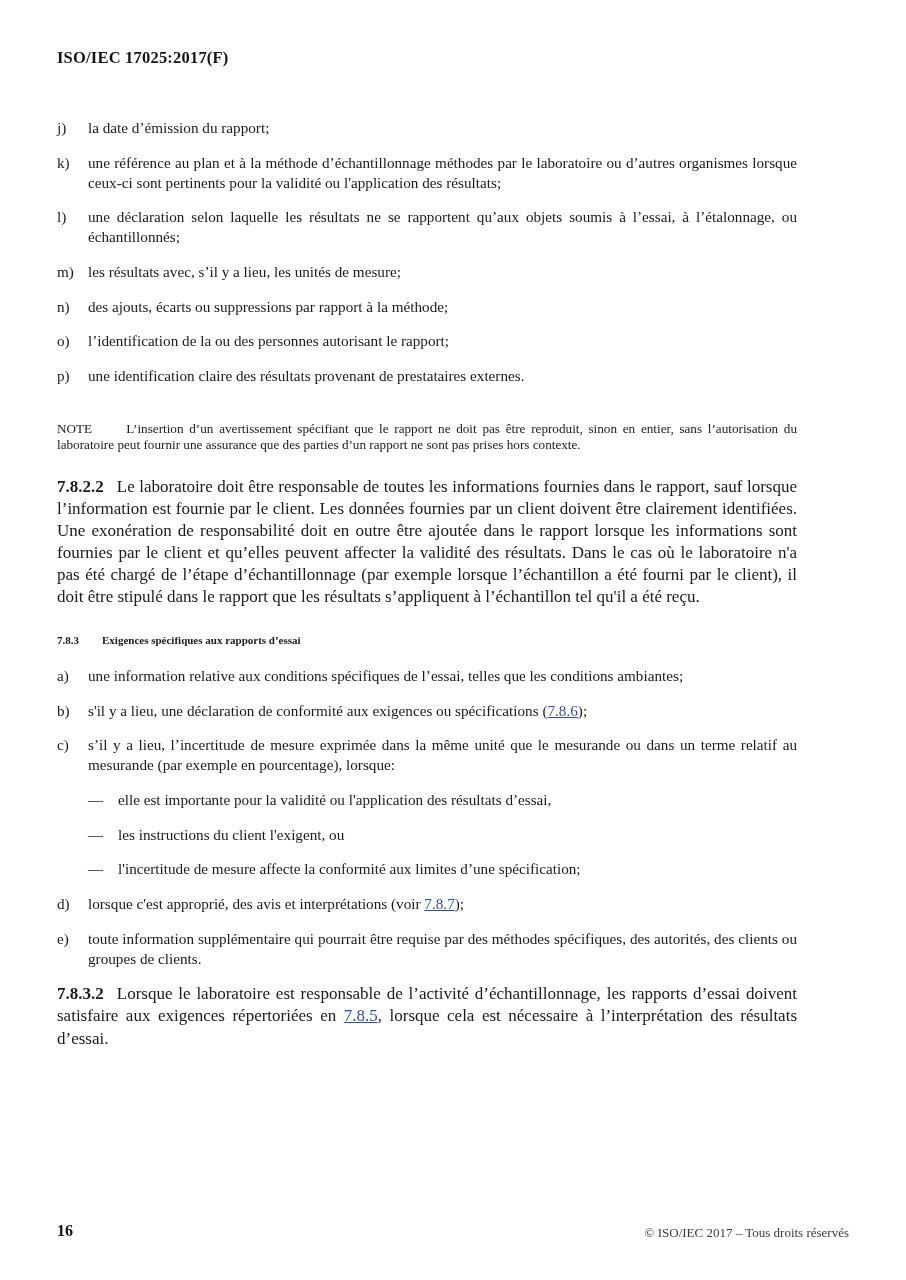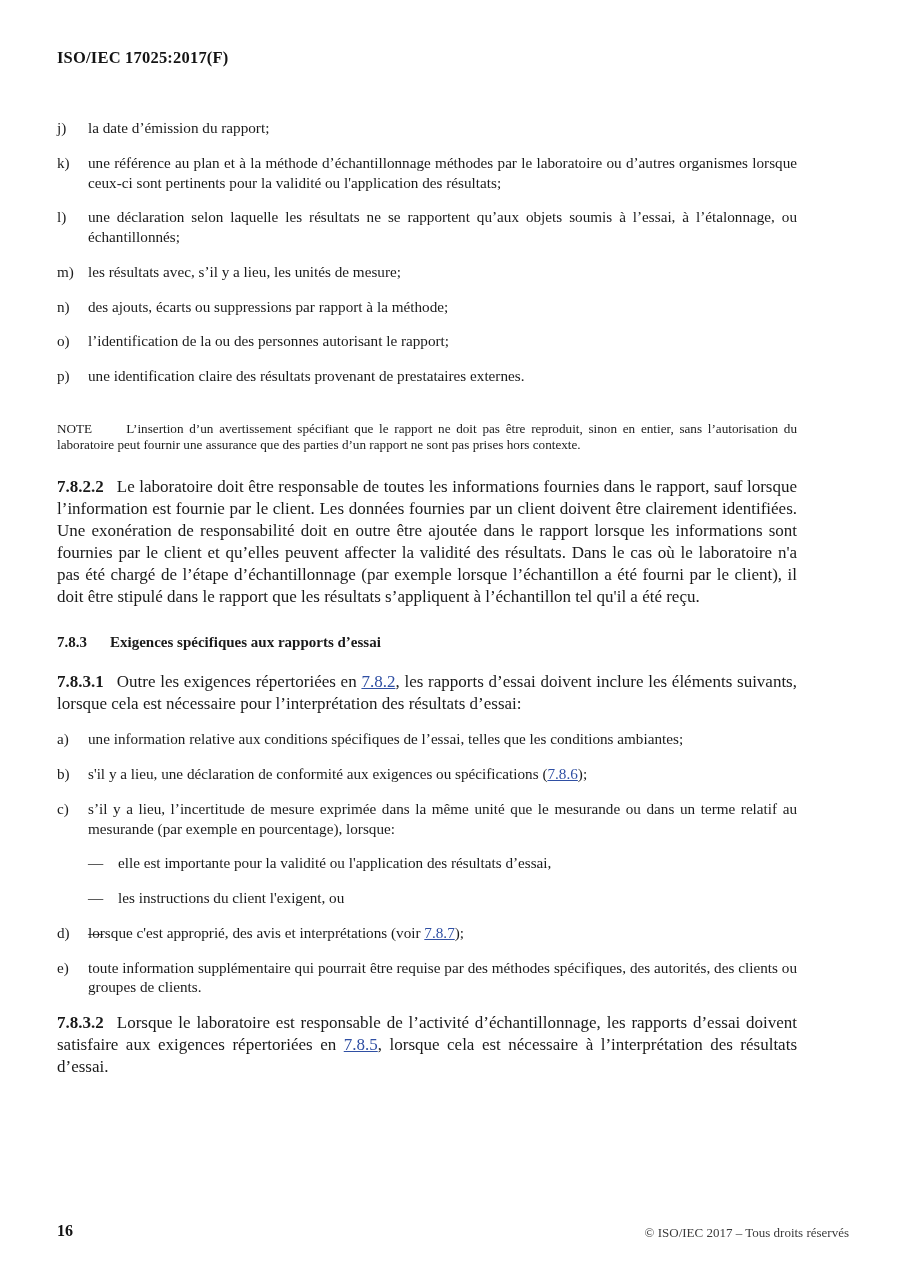--- a/index.html
+++ b/index.html
@@ -103,21 +103,21 @@
     text-align: justify;
     text-justify: inter-word;
     margin: 0 0 22px 0;
   }
   .note-label-gap {
     display: inline-block;
     width: 34px;
   }
   
   .heading {
-    font-size: 15px;
+    font-size: 11px;
     font-weight: bold;
     margin: 24px 0 19px 0;
     line-height: 1.3;
   }
   .heading-gap {
     display: inline-block;
     width: 23px;
   }
   
   .xref {
@@ -197,23 +197,20 @@
     </p>
 
     <p class="para">
       <span class="clause-num">7.8.2.2</span><span class="clause-gap"></span><span>Le laboratoire doit être responsable de toutes les informations fournies dans le rapport, sauf lorsque l’information est fournie par le client. Les données fournies par un client doivent être clairement identifiées. Une exonération de responsabilité doit en outre être ajoutée dans le rapport lorsque les informations sont fournies par le client et qu’elles peuvent affecter la validité des résultats. Dans le cas où le laboratoire n'a pas été chargé de l’étape d’échantillonnage (par exemple lorsque l’échantillon a été fourni par le client), il doit être stipulé dans le rapport que les résultats s’appliquent à l’échantillon tel qu'il a été reçu.</span>
     </p>
 
     <h2 class="heading">
       <span>7.8.3</span><span class="heading-gap"></span><span>Exigences spécifiques aux rapports d’essai</span>
     </h2>
 
-    <p class="para">
-      <span class="clause-num">7.8.3.1</span><span class="clause-gap"></span><span>Outre les exigences répertoriées en </span><a class="xref" href="#">7.8.2</a><span>, les rapports d’essai doivent inclure les éléments suivants, lorsque cela est nécessaire pour l’interprétation des résultats d’essai:</span>
-    </p>
 
     <ul class="list">
       <li class="list-item">
         <span class="list-marker">a)</span>
         <span>une information relative aux conditions spécifiques de l’essai, telles que les conditions ambiantes;</span>
       </li>
       <li class="list-item">
         <span class="list-marker">b)</span>
         <span>s'il y a lieu, une déclaration de conformité aux exigences ou spécifications (</span><a class="xref" href="#">7.8.6</a><span>);</span>
       </li>
@@ -227,20 +224,21 @@
       <li class="dash-item">
         <span class="dash-marker">—</span>
         <span>elle est importante pour la validité ou l'application des résultats d’essai,</span>
       </li>
       <li class="dash-item">
         <span class="dash-marker">—</span>
         <span>les instructions du client l'exigent, ou</span>
       </li>
       <li class="dash-item">
         <span class="dash-marker">—</span>
+        <span>l'incertitude de mesure affecte la conformité aux limites d’une spécification;</span>
       </li>
     </ul>
 
     <ul class="list">
       <li class="list-item">
         <span class="list-marker">d)</span>
         <span>lorsque c'est approprié, des avis et interprétations (voir </span><a class="xref" href="#">7.8.7</a><span>);</span>
       </li>
       <li class="list-item">
         <span class="list-marker">e)</span>

